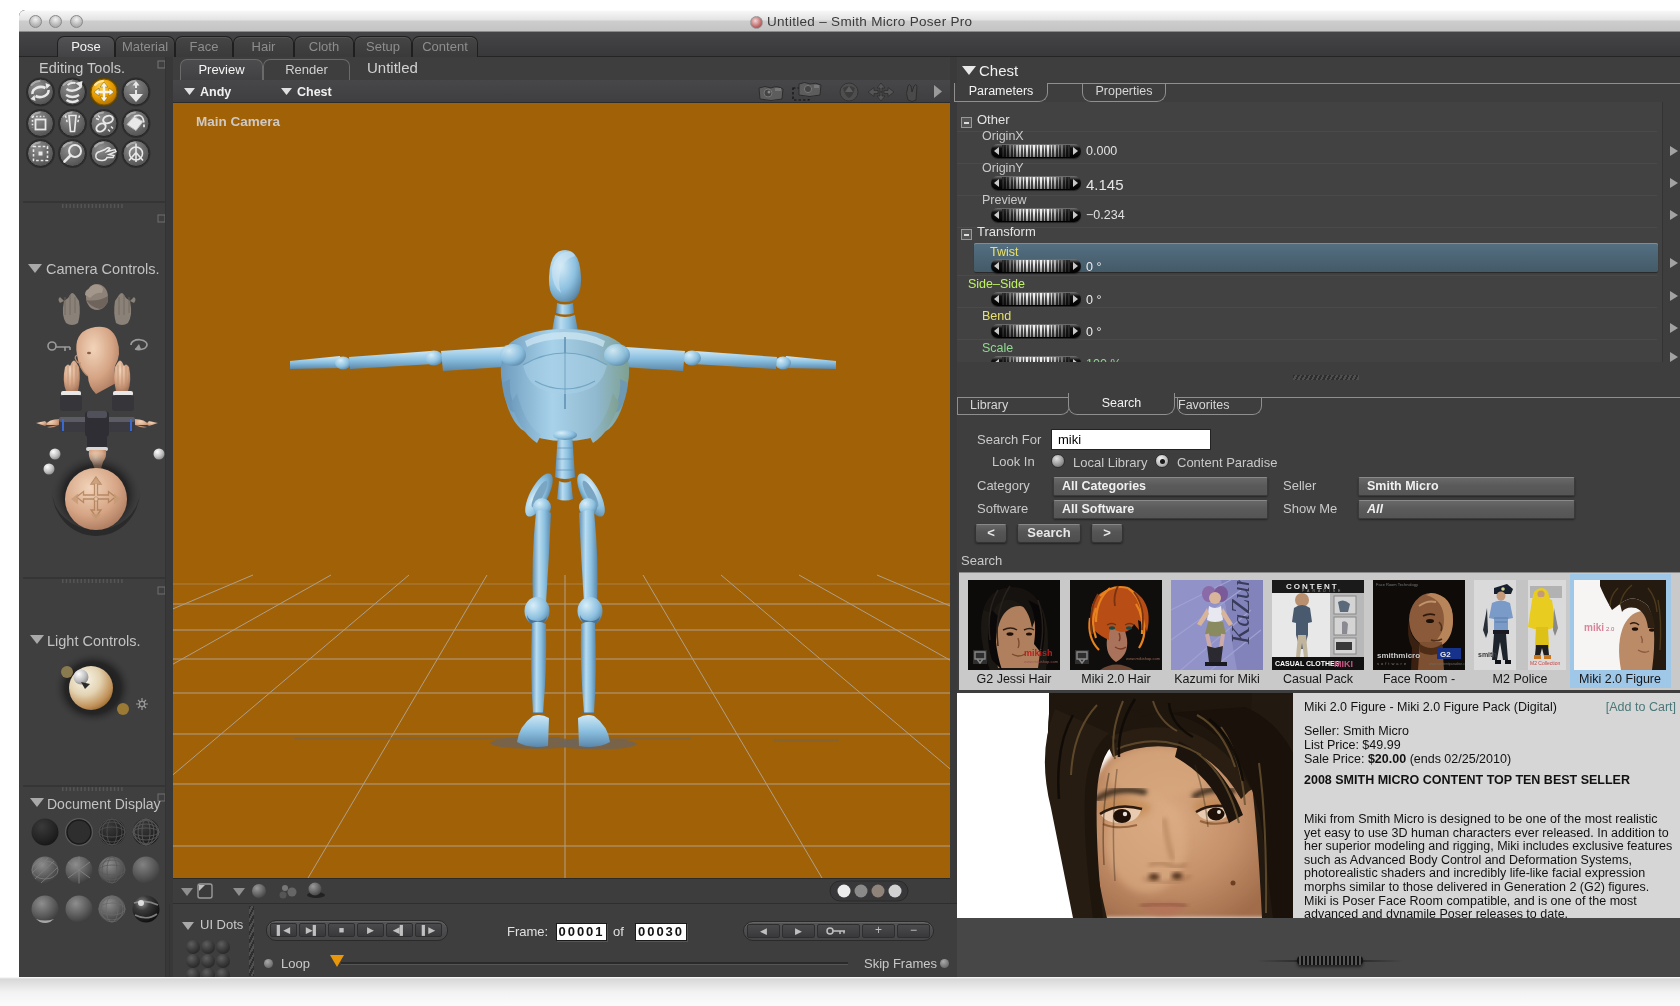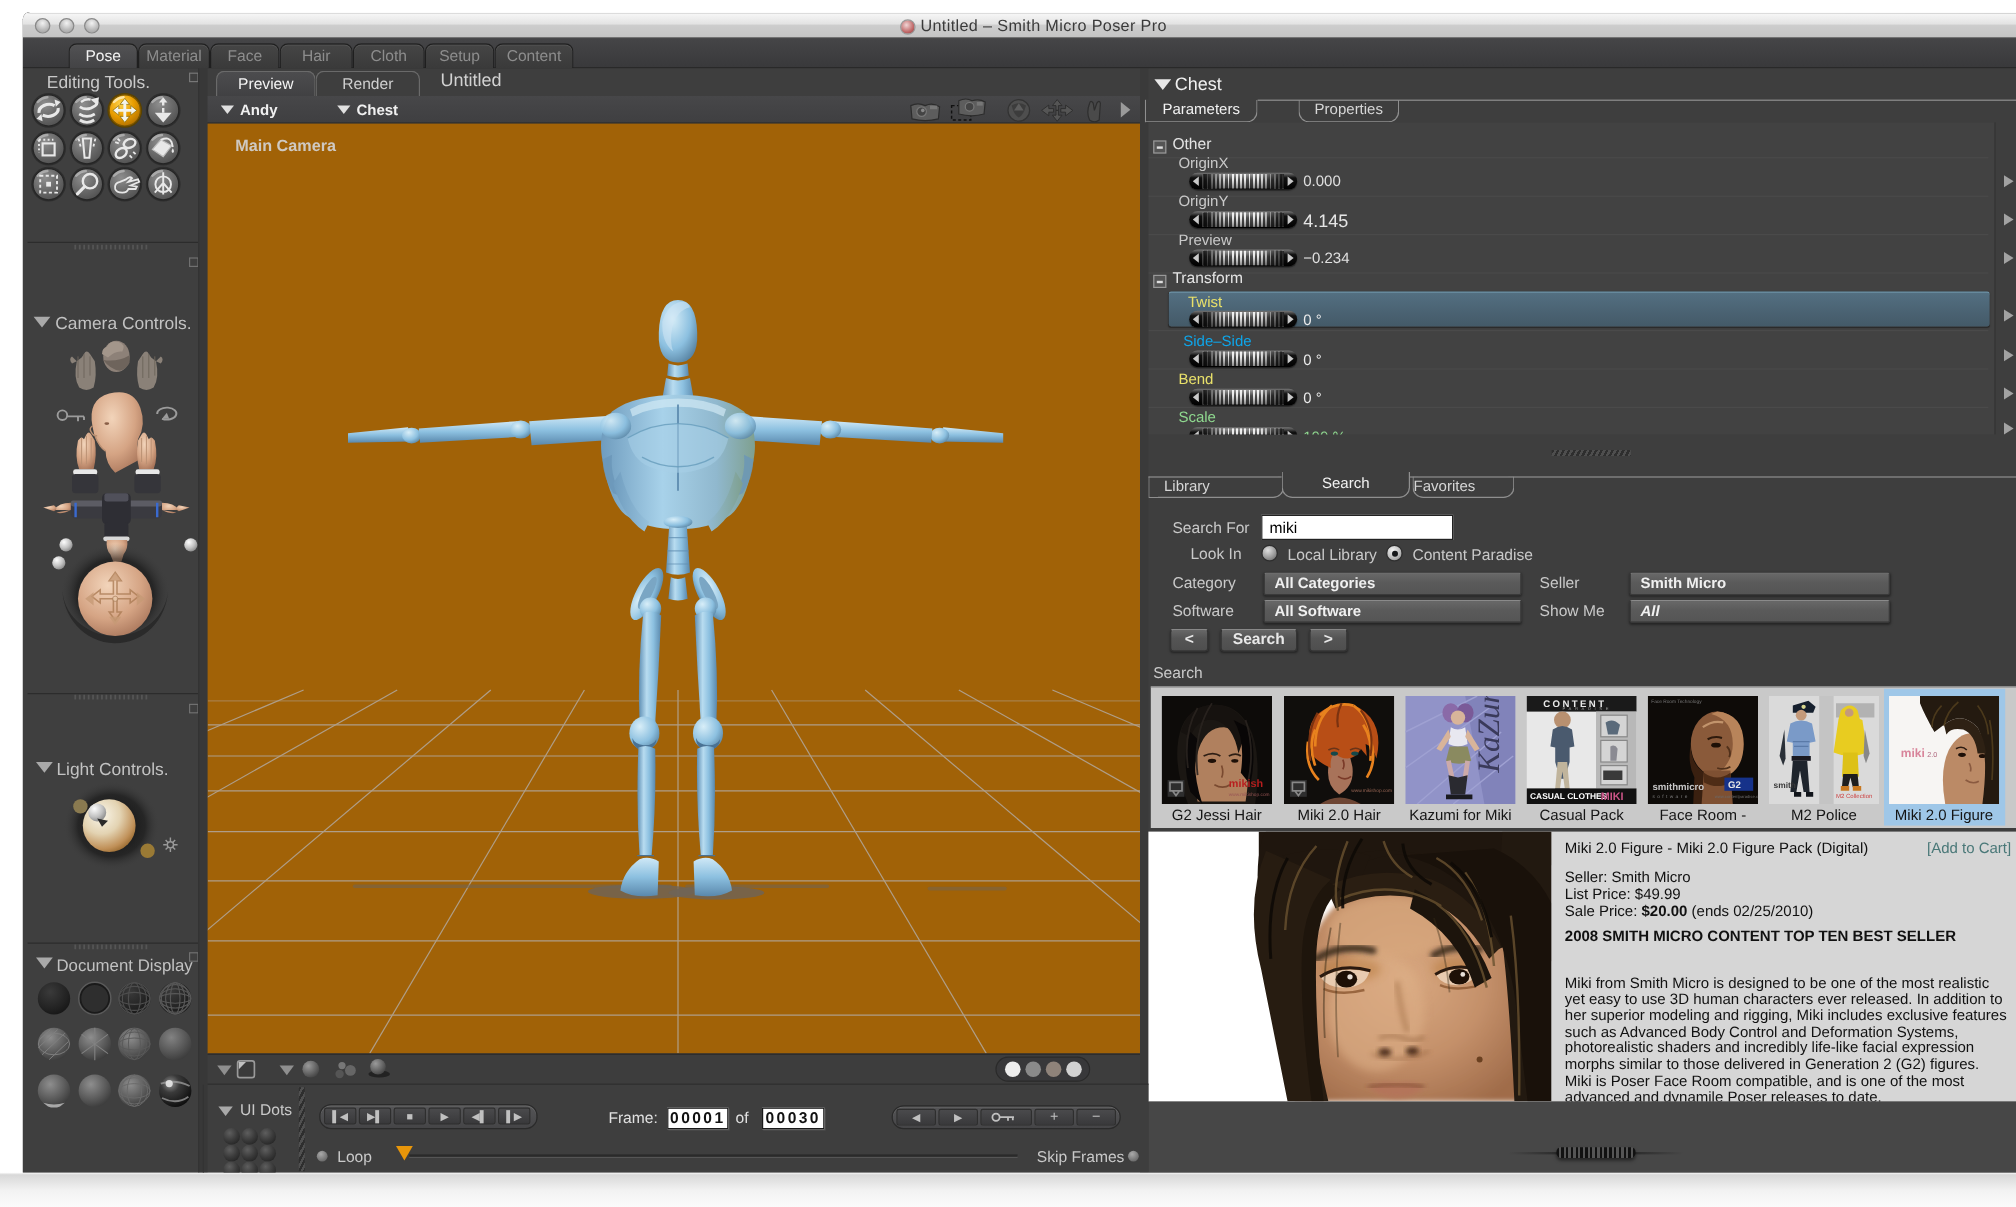--- a/index.html
+++ b/index.html
@@ -621,21 +621,21 @@
       <div class="lbl" style="left:20px;top:122px;color:#e4e4e4;">Transform</div>
       <div style="position:absolute;left:17px;top:141px;width:684px;height:29px;border-radius:2px;
         background:linear-gradient(#547082,#4a6272 60%,#445a68);box-shadow:inset 0 1px 0 #6e93a6,0 1px 1px rgba(0,0,0,.4);"></div>
       <div class="lbl" style="left:33px;top:143px;font-size:12.5px;color:#e8e06a;">Twist</div>
       <div class="dial" style="left:34px;top:157px;">
           <div class="rib"></div>
           <i class="da l"></i>
           <i class="da r"></i>
         </div>
       <div class="lbl" style="left:129px;top:158px;font-size:12.5px;color:#ececec;">0 °</div>
-      <div class="lbl" style="left:29px;top:175px;font-size:12.5px;color:#0ea5e9;">Side–Side</div>
+      <div class="lbl" style="left:11px;top:175px;font-size:12.5px;color:#bef264;">Side–Side</div>
       <div class="dial" style="left:34px;top:190px;">
           <div class="rib"></div>
           <i class="da l"></i>
           <i class="da r"></i>
         </div>
       <div class="lbl" style="left:129px;top:191px;font-size:12.5px;color:#ececec;">0 °</div>
       <div class="lbl" style="left:25px;top:207px;font-size:12.5px;color:#e8e06a;">Bend</div>
       <div class="dial" style="left:34px;top:222px;">
           <div class="rib"></div>
           <i class="da l"></i>

